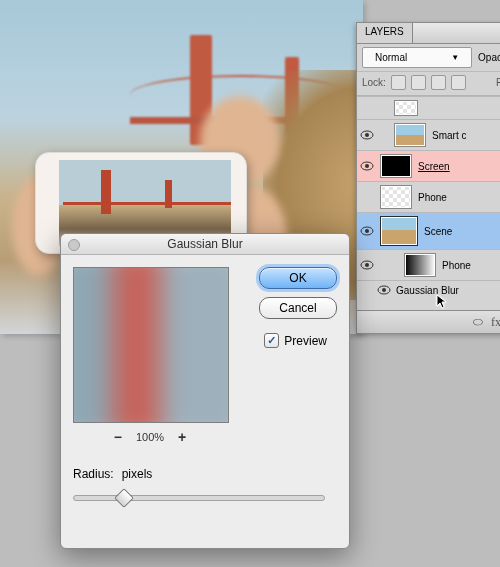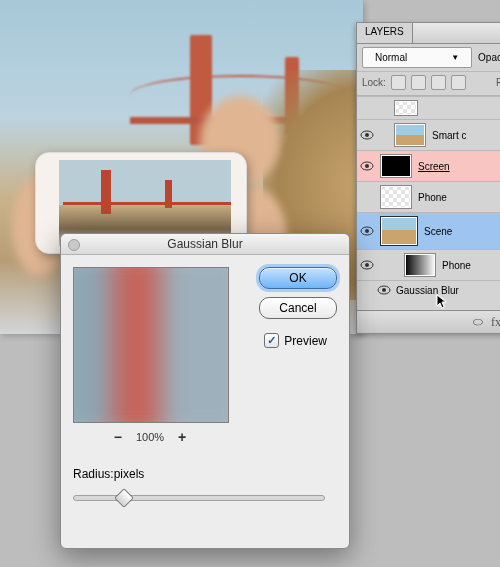--- a/index.html
+++ b/index.html
@@ -44,21 +44,21 @@
   .titlebar{height:20px;background:linear-gradient(#f5f5f5,#dadada);border-bottom:1px solid #b3b3b3;border-radius:6px 6px 0 0;display:flex;align-items:center;justify-content:center;font-size:12px;color:#2f2f2f}
   .titlebar .dot{position:absolute;left:7px;top:5px;width:10px;height:10px;border-radius:50%;background:#c9c9c9;border:1px solid #9e9e9e}
   .dlg-body{position:relative;padding:12px}
   .preview-box{width:154px;height:154px;background:#e7e7e7;border:1px solid #7f7f7f;margin:0;position:relative;overflow:hidden}
   .preview-box .blurimg{position:absolute;inset:-20px;background:
      linear-gradient(90deg,#8fa6b3 0 30%,#c6635a 30% 55%,#9db0bb 55% 100%),
      linear-gradient(180deg,transparent 0 42%,rgba(198,99,90,.9) 42% 60%,transparent 60% 100%);
      filter:blur(13px)}
   .zoom-row{display:flex;align-items:center;justify-content:center;gap:14px;margin-top:6px;width:154px;font-size:11px;color:#333}
   .zoom-row .zm{font-weight:bold;font-size:14px}
-  .radius-row{display:flex;align-items:center;margin-top:22px;font-size:12px}
+  .radius-row{display:flex;align-items:center;gap:8px;margin-top:22px;font-size:12px}
   .radius-row input{width:54px;height:18px;border:1px solid #888;background:#fff;text-align:left;padding:0 5px;font-size:12px;border-radius:0;box-shadow:inset 1px 1px 2px rgba(0,0,0,.15)}
   .slider{margin-top:6px;width:252px;height:18px;position:relative}
   .slider .track{position:absolute;left:0;right:0;top:8px;height:4px;background:#d8d8d8;border:1px solid #a2a2a2;border-radius:3px}
   .slider .knob{position:absolute;top:4px;width:12px;height:12px;background:linear-gradient(#fff,#d2d2d2);border:1px solid #7a7a7a;border-radius:2px;transform:rotate(45deg)}
   .btn{position:absolute;right:12px;width:76px;height:20px;border-radius:10px;border:1px solid #6a6a6a;background:linear-gradient(#fff,#eaeaea);font-size:12px;display:flex;align-items:center;justify-content:center;box-shadow:0 1px 0 #fff inset}
   .btn.ok{top:12px;background:linear-gradient(#c6e2ff,#6fb4f6);border-color:#3e6aa5;box-shadow:0 0 0 3px #a9cdf4,0 1px 0 rgba(255,255,255,.6) inset}
   .btn.cancel{top:42px}
   .chk{position:absolute;right:22px;top:78px;display:flex;align-items:center;gap:5px;font-size:12px}
   .chk .box{width:13px;height:13px;border:1px solid #6f6f6f;border-radius:3px;background:linear-gradient(#fff,#e5e5e5);display:flex;align-items:center;justify-content:center;color:#2a5aa0;font-size:11px;font-weight:bold}
   .cursor{position:absolute;width:16px;height:16px}

